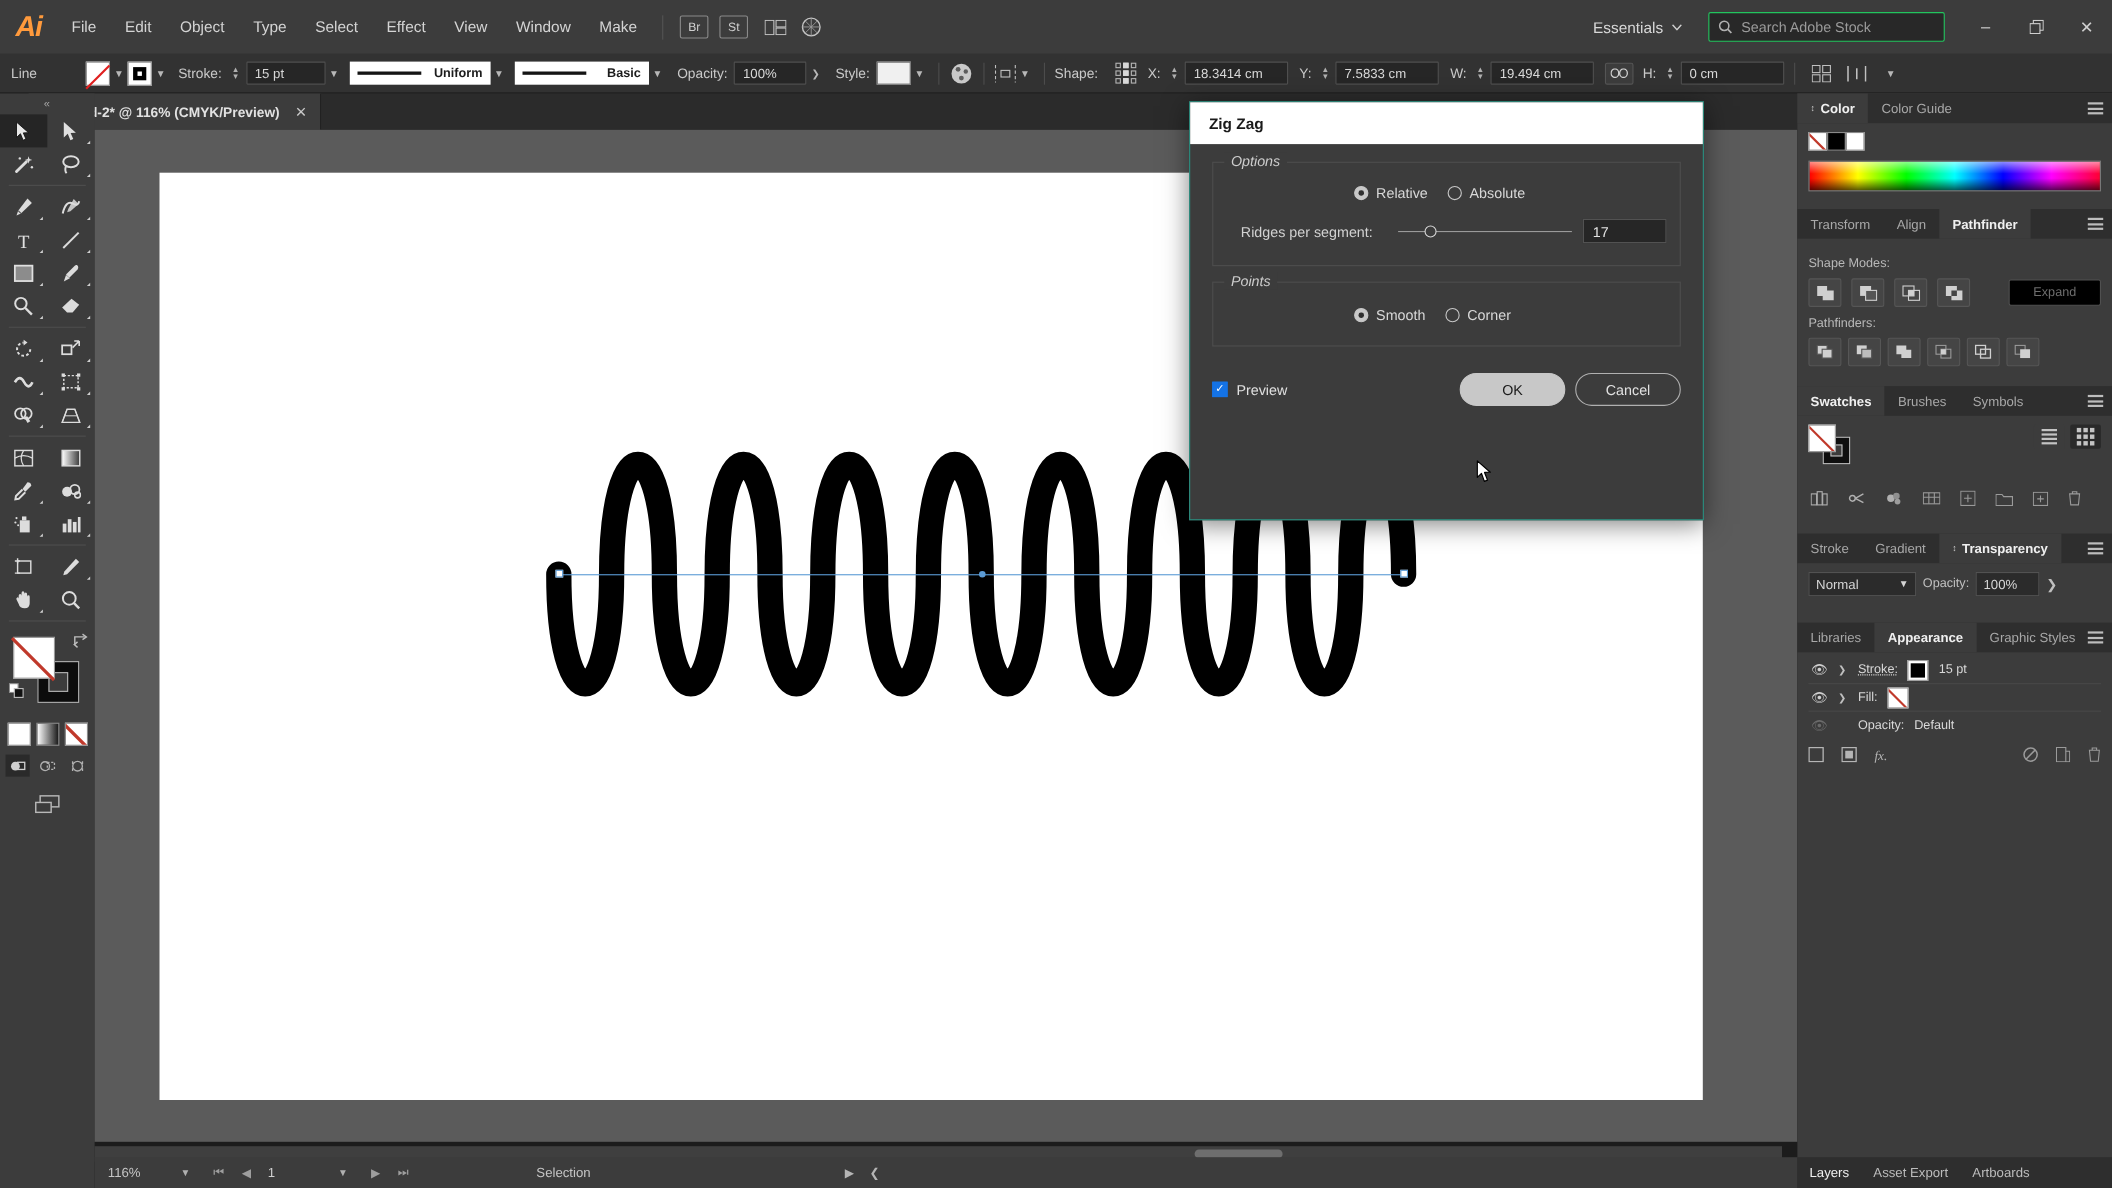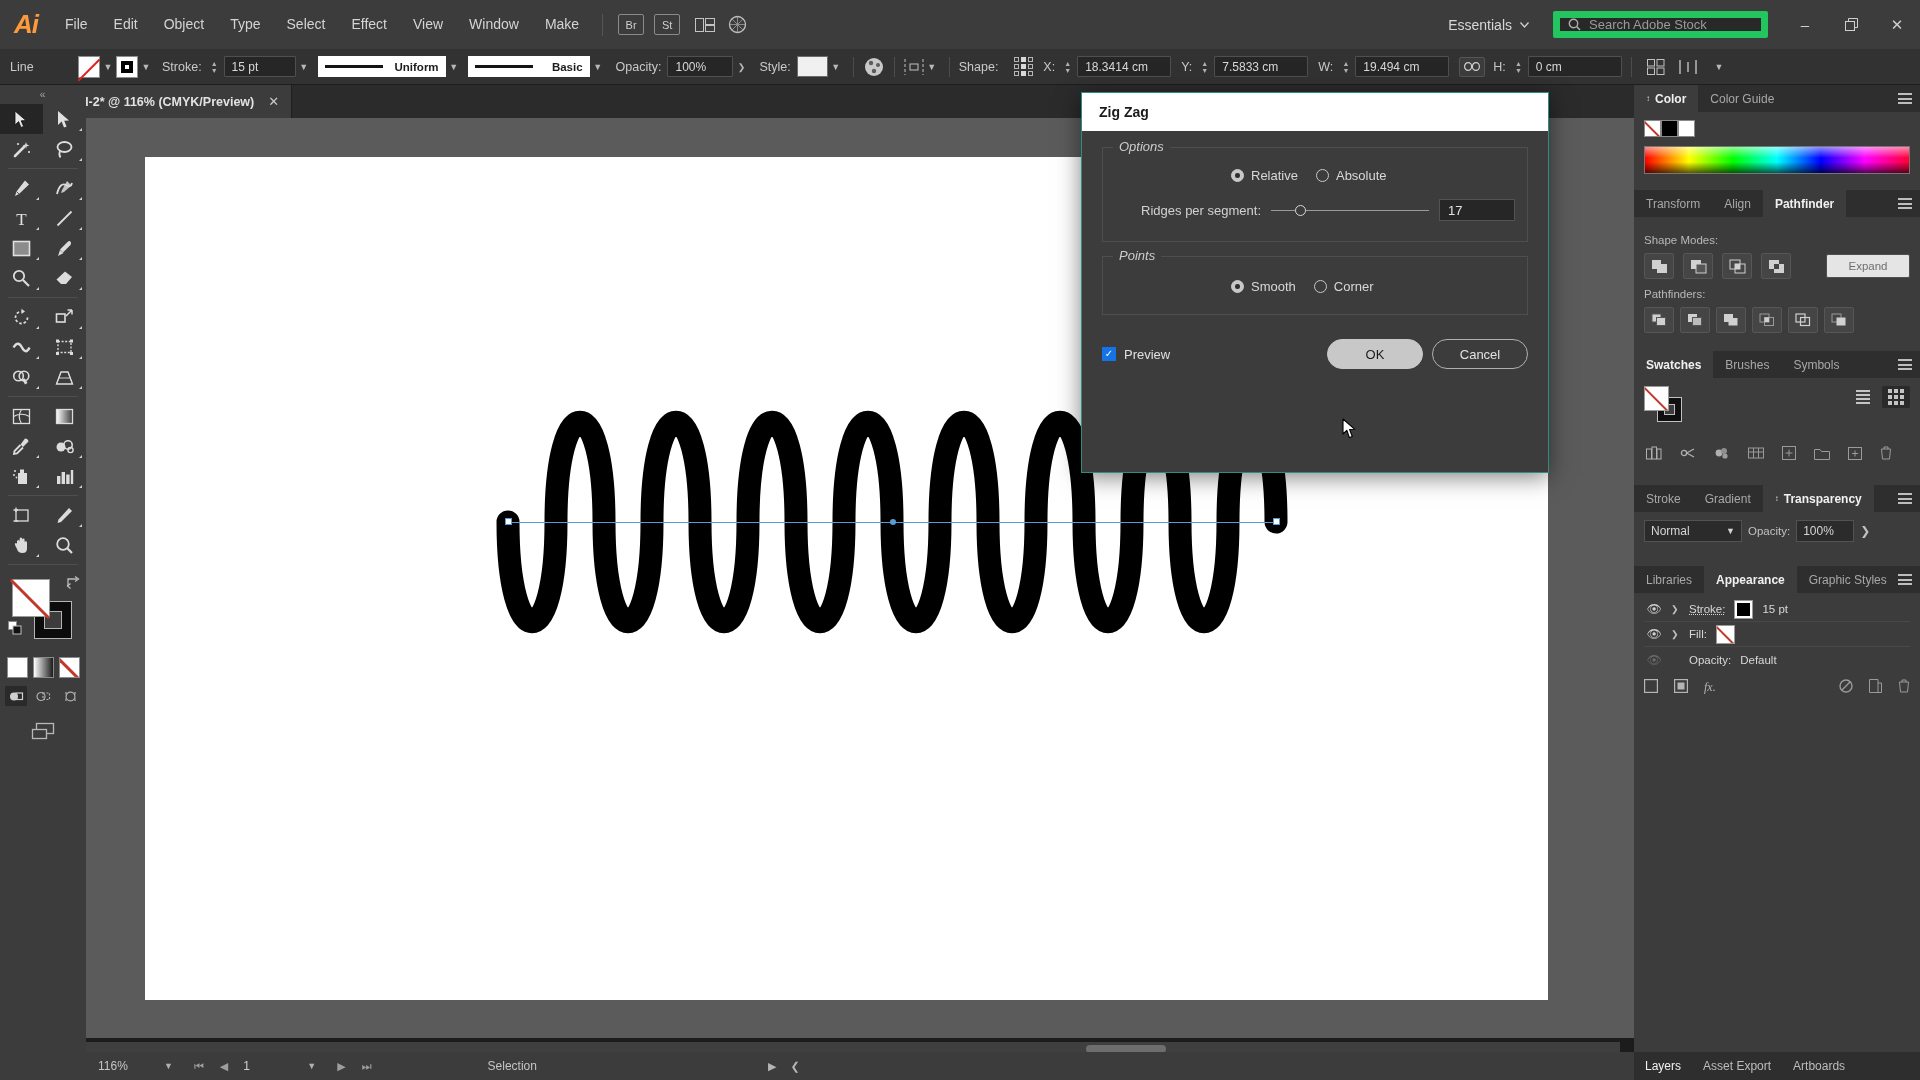--- a/index.html
+++ b/index.html
@@ -40,21 +40,21 @@
     color: #cfcfcf;
   }
   .mb-right { margin-left: auto; display: flex; align-items: center; height: 49px; }
   .workspace-sel {
     display: flex; align-items: center; gap: 8px;
     color: #d8d8d8; font-size: 14px; padding: 0 10px;
   }
   .mb-search {
     display: flex; align-items: center; gap: 8px;
     width: 215px; height: 27px; background: #282828;
-    border: 7px solid #22c55e; border-radius: 2px;
+    border: 1px solid #22c55e; border-radius: 2px;
     margin: 0 14px; padding: 0 8px;
     color: #9a9a9a; font-size: 13px;
   }
   .wctl {
     width: 46px; height: 49px; display: flex; align-items: center; justify-content: center;
     color: #cfcfcf; font-size: 15px;
   }
 
   
   .controlbar {
@@ -260,21 +260,21 @@
       linear-gradient(to right,#ff0000,#ffff00,#00ff00,#00ffff,#0000ff,#ff00ff,#ff0033);
   }
 
   .section-label { font-size: 11.5px; color: #b8b8b8; margin: 9px 0 7px 0; }
   .pf-row { display: flex; gap: 9px; align-items: center; }
   .pf-btn {
     width: 30px; height: 26px; background: #454545; border: 1px solid #565656;
     border-radius: 2px; display: flex; align-items: center; justify-content: center;
   }
   .pf-expand {
-    margin-left: auto; width: 84px; height: 24px; background: #e5e5e5;
+    margin-left: auto; width: 84px; height: 24px; background: #000000;
     border: 1px solid #505050; border-radius: 2px;
     display: flex; align-items: center; justify-content: center;
     color: #6e6e6e; font-size: 11.5px;
   }
 
   .sw-head { display: flex; align-items: flex-start; gap: 6px; margin-bottom: 8px; }
   .sw-current { position: relative; width: 44px; height: 36px; }
   .sw-fill {
     position: absolute; left: 0; top: 0; width: 25px; height: 25px;
     background: #fff; border: 1px solid #9a9a9a; z-index: 2; overflow: hidden;
@@ -1368,21 +1368,21 @@
               <span>Relative</span>
             </span>
             <span class="radio" style="margin-left:8px">
               <span class="rdot"></span>
               <span>Absolute</span>
             </span>
           </span>
         </div>
 
         <div class="ctrl-row" style="margin-bottom:4px">
-          <span class="ctrl-label" style="width:146px;text-align:right">Ridges per segment:</span>
+          <span class="ctrl-label" style="width:146px;text-align:center">Ridges per segment:</span>
           <span class="slider">
             <span class="track"></span>
             <span class="knob" style="left:15%"></span>
           </span>
           <span class="numfield">17</span>
         </div>
       </div>
 
       <div class="fieldset" style="padding-top:22px;padding-bottom:20px">
         <legend>Points</legend>

